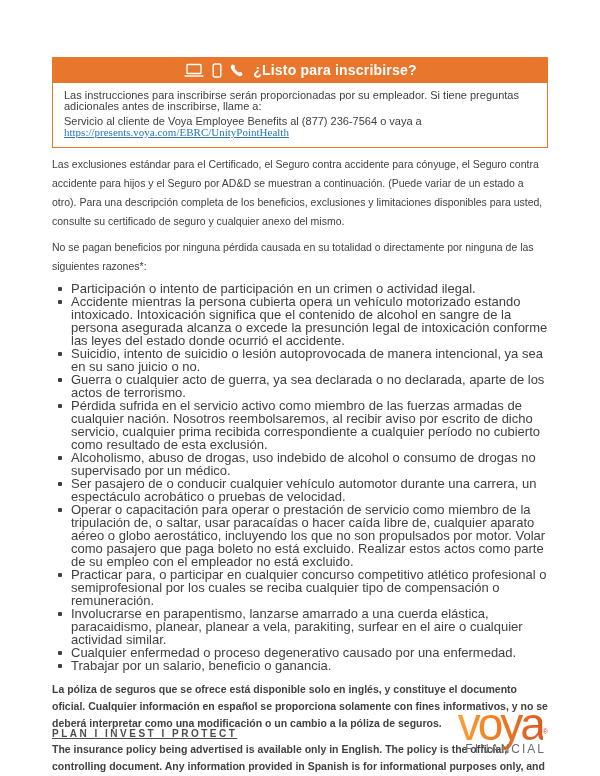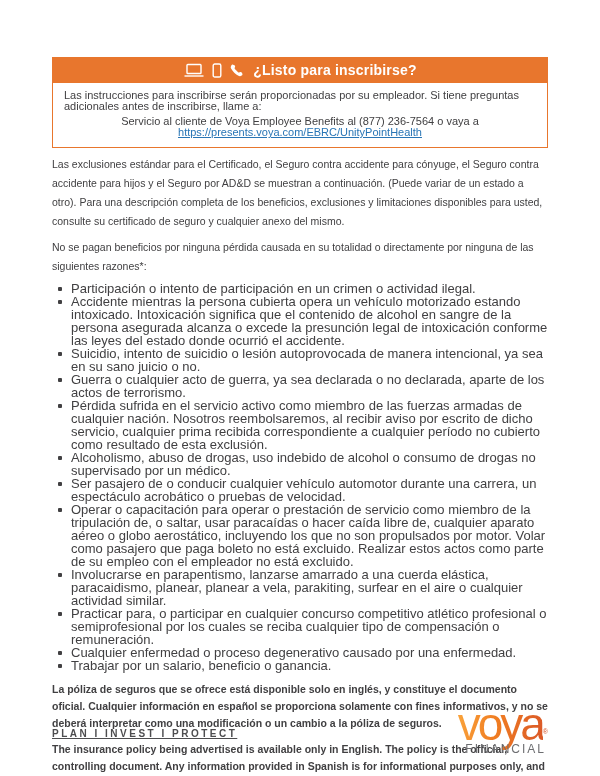--- a/index.html
+++ b/index.html
@@ -17,23 +17,23 @@
     background:#E8762D; height:26px;
     display:flex; align-items:center; justify-content:center; gap:9px;
   }
   .banner-icons { display:flex; align-items:center; gap:7px; }
   .banner-icons svg { display:block; }
   .banner-title { color:#ffffff; font-weight:bold; font-size:14px; letter-spacing:.2px; }
   .enroll-body {
     border:1.5px solid #E8762D; border-top:none;
     padding:7px 11px 9px 11px; font-size:11px; line-height:11px;
   }
-  .enroll-body .centered { text-align:center; }
+  .enroll-body .centered { }
   .enroll-body .spacer { height:4px; }
-  a.link, .link { color:#2875B5; text-decoration:underline; cursor:pointer; }
+  a.link, .link { color:#2875B5; text-decoration:underline; cursor:pointer;font-family:Liberation Serif, serif; }
 
   
   h1.section-heading {
     color:#E8762D; font-size:17.5px; font-weight:bold; margin-top:17px; letter-spacing:.1px;
   }
   p.body-text { font-size:10.5px; line-height:19px; margin-top:7px; }
   ul.exclusions { list-style:none; margin-top:6px; }
   ul.exclusions li {
     position:relative; padding-left:19px; font-size:13px; line-height:13px;
   }
@@ -106,22 +106,22 @@
 
     <ul class="exclusions">
       <li>Participación o intento de participación en un crimen o actividad ilegal.</li>
       <li>Accidente mientras la persona cubierta opera un vehículo motorizado estando intoxicado. Intoxicación significa que el contenido de alcohol en sangre de la persona asegurada alcanza o excede la presunción legal de intoxicación conforme las leyes del estado donde ocurrió el accidente.</li>
       <li>Suicidio, intento de suicidio o lesión autoprovocada de manera intencional, ya sea en su sano juicio o no.</li>
       <li>Guerra o cualquier acto de guerra, ya sea declarada o no declarada, aparte de los actos de terrorismo.</li>
       <li>Pérdida sufrida en el servicio activo como miembro de las fuerzas armadas de cualquier nación. Nosotros reembolsaremos, al recibir aviso por escrito de dicho servicio, cualquier prima recibida correspondiente a cualquier período no cubierto como resultado de esta exclusión.</li>
       <li>Alcoholismo, abuso de drogas, uso indebido de alcohol o consumo de drogas no supervisado por un médico.</li>
       <li>Ser pasajero de o conducir cualquier vehículo automotor durante una carrera, un espectáculo acrobático o pruebas de velocidad.</li>
       <li>Operar o capacitación para operar o prestación de servicio como miembro de la tripulación de, o saltar, usar paracaídas o hacer caída libre de, cualquier aparato aéreo o globo aerostático, incluyendo los que no son propulsados por motor. Volar como pasajero que paga boleto no está excluido. Realizar estos actos como parte de su empleo con el empleador no está excluido.</li>
+      <li>Practicar para, o participar en cualquier concurso competitivo atlético profesional o semiprofesional por los cuales se reciba cualquier tipo de compensación o remuneración.</li>
       <li>Involucrarse en parapentismo, lanzarse amarrado a una cuerda elástica, paracaidismo, planear, planear a vela, parakiting, surfear en el aire o cualquier actividad similar.</li>
-      <li>Practicar para, o participar en cualquier concurso competitivo atlético profesional o semiprofesional por los cuales se reciba cualquier tipo de compensación o remuneración.</li>
       <li>Cualquier enfermedad o proceso degenerativo causado por una enfermedad.</li>
       <li>Trabajar por un salario, beneficio o ganancia.</li>
     </ul>
 
     <p class="bold-note">La póliza de seguros que se ofrece está disponible solo en inglés, y constituye el documento oficial. Cualquier información en español se proporciona solamente con fines informativos, y no se deberá interpretar como una modificación o un cambio a la póliza de seguros.</p>
     <p class="bold-note">The insurance policy being advertised is available only in English. The policy is the official, controlling document. Any information provided in Spanish is for informational purposes only, and shall not be construed to modify or change the insurance policy.</p>
 
     <p class="fine-print">Esto es sólo un resumen de los beneficios. Se suministrará una descripción completa de los beneficios, las limitaciones, las exclusiones y la rescisión de la cobertura en el certificado de seguro y los anexos. Toda la cobertura está sujeta a los términos y condiciones de la póliza grupal. Si existe alguna discrepancia entre este documento y los documentos de la póliza grupal, regirán los documentos de la póliza. Para mantener la cobertura en vigencia, las primas son pagaderas hasta la fecha de rescisión de la cobertura. El Seguro contra accidentes es suscrito por ReliaStar Life Insurance Company (Minneapolis, MN), miembro de la familia de compañías de Voya®. Formulario de Póliza #RL-ACC3-POL-16, Formulario de Certificado #RL-ACC3-CERT-16, y Formularios de Anexos. Formulario de Anexo de Seguro contra accidentes para cónyuge #RL-ACC3-SPR-16, Formulario de Anexo de Seguro contra accidentes para hijos #RL-ACC3-CHR-16, Formulario de Anexo de Beneficio de bienestar #RL-ACC3-WELL-16, Formulario de Anexo de Seguro por muerte y desmembramiento accidental (AD&amp;D) #RL-ACC3-ADR-16. Los números de formulario, las cláusulas y la disponibilidad pueden variar por estado y el plan del empleador.</p>
 
   </div>

